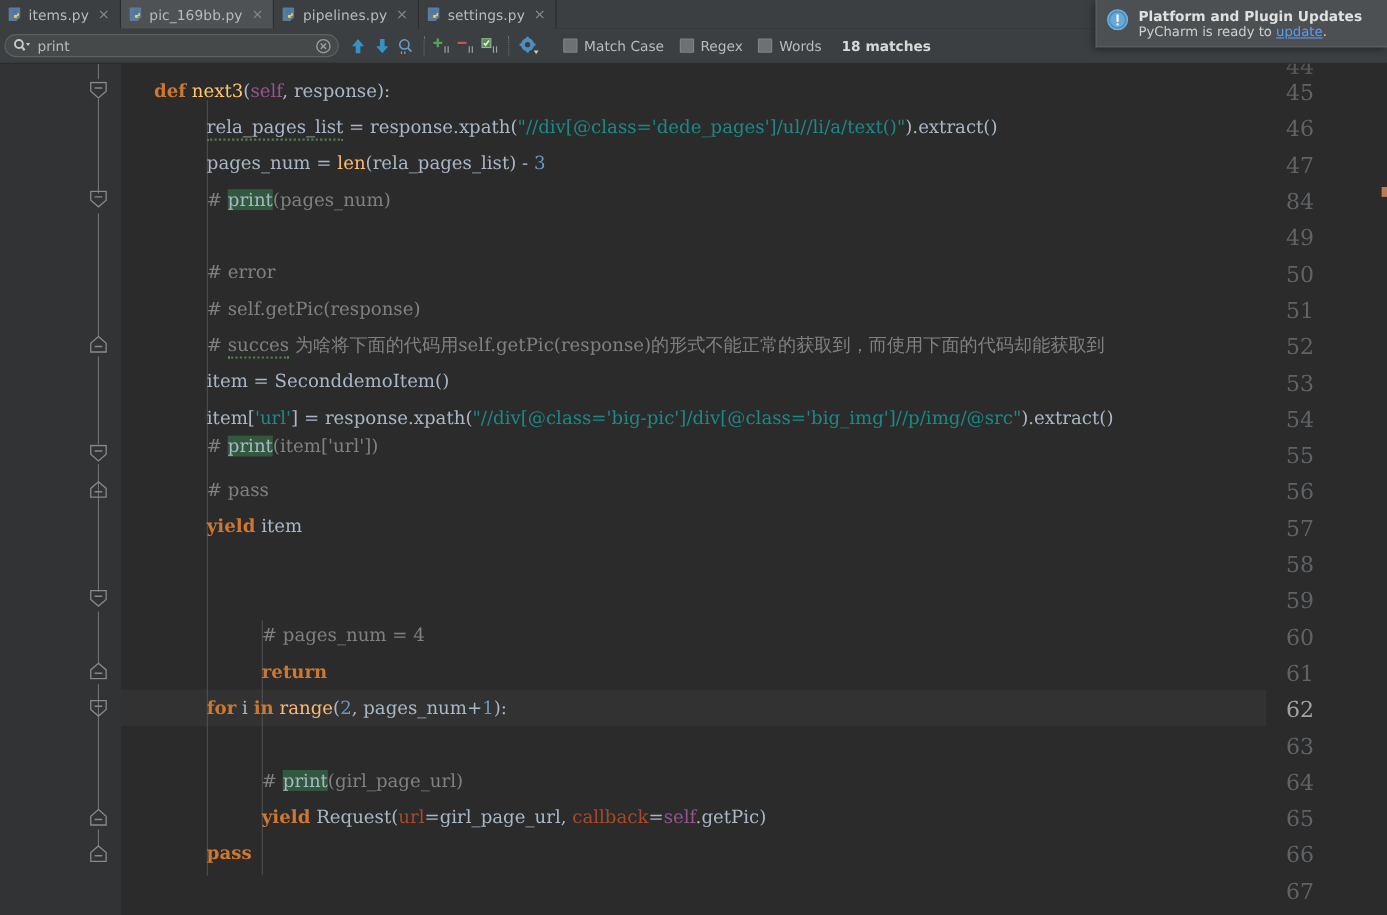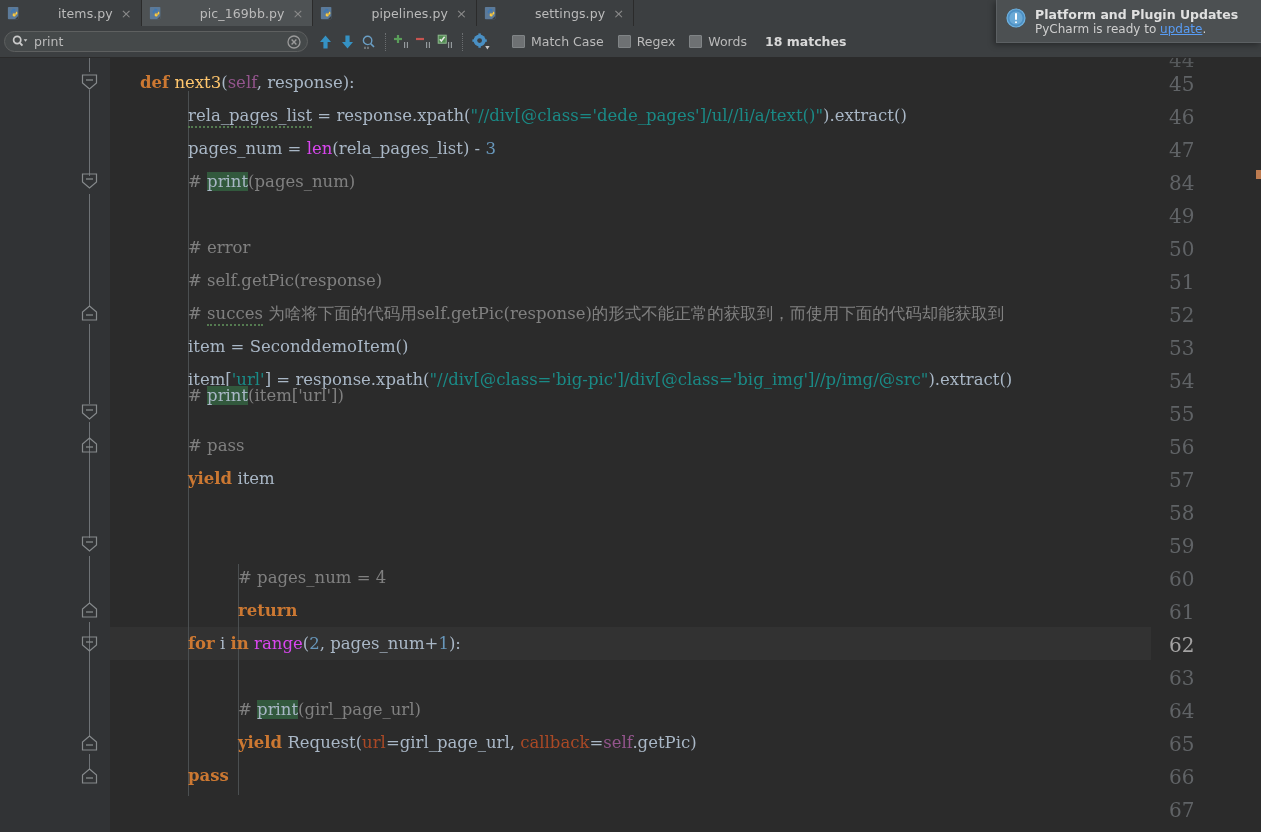--- a/index.html
+++ b/index.html
@@ -30,21 +30,21 @@
     border-right: 1px solid #2b2b2b;
     white-space: nowrap;
   }
   .tab.active {
     background: #4e5254;
   }
   .tab.active::after {
     content: ""; position: absolute; left: 0; right: 0; bottom: 0;
     height: 2px; background: #4e5254;
   }
-  .tab-label { letter-spacing: .1px; margin-left: 32px; }
+  .tab-label { letter-spacing: .1px; }
   .tab-close {
     color: #8a8a8a; font-size: 13px; line-height: 1;
     margin-left: 2px; padding: 0 1px;
   }
   
   .pyicon {
     width: 14px; height: 14px; position: relative; flex: 0 0 14px;
   }
   .pyicon svg { display: block; }
 
@@ -185,21 +185,21 @@
     background: #bd7b50;
   }
 
   
   .t-kw   { color: #cc7832; font-weight: bold; }
   .t-def  { color: #ffc66d; font-weight: normal; }
   .t-self { color: #94558d; }
   .t-num  { color: #6897bb; }
   .t-str  { color: #1a8a86; }
   .t-cm   { color: #808080; }
-  .t-fn   { color: #d946ef; }
+  .t-fn   { color: #fdba74; }
   .t-kwarg{ color: #aa4926; }
   .hl {
     background: #32593d;
     color: #a9b7c6;
   }
   .squig {
     border-bottom: 2px dotted #547a50;
     padding-bottom: 1px;
   }
 </style>
@@ -503,21 +503,21 @@
       <div class="cl t-cm" style="top:173px; left:78px"># error</div>
 
       <div class="cl t-cm" style="top:206px; left:78px"># self.getPic(response)</div>
 
       <div class="cl t-cm" style="top:239px; left:78px"># <span class="squig">succes</span> 为啥将下面的代码用self.getPic(response)的形式不能正常的获取到，而使用下面的代码却能获取到</div>
 
       <div class="cl" style="top:272px; left:78px">item = SeconddemoItem()</div>
 
       <div class="cl" style="top:305px; left:78px">item[<span class="t-str">'url'</span>] = response.xpath(<span class="t-str">"//div[@class='big-pic']/div[@class='big_img']//p/img/@src"</span>).extract()</div>
 
-      <div class="cl t-cm" style="top:321px; left:78px"># <span class="hl">print</span>(item['url'])</div>
+      <div class="cl t-cm" style="top:331px; left:78px"># <span class="hl">print</span>(item['url'])</div>
 
       <div class="cl t-cm" style="top:371px; left:78px"># pass</div>
 
       <div class="cl" style="top:404px; left:78px"><span class="t-kw">yield</span> item</div>
 
       <div class="cl" style="top:437px; left:78px"></div>
 
 
       <div class="cl t-cm" style="top:503px; left:128px"># pages_num = 4</div>
 

